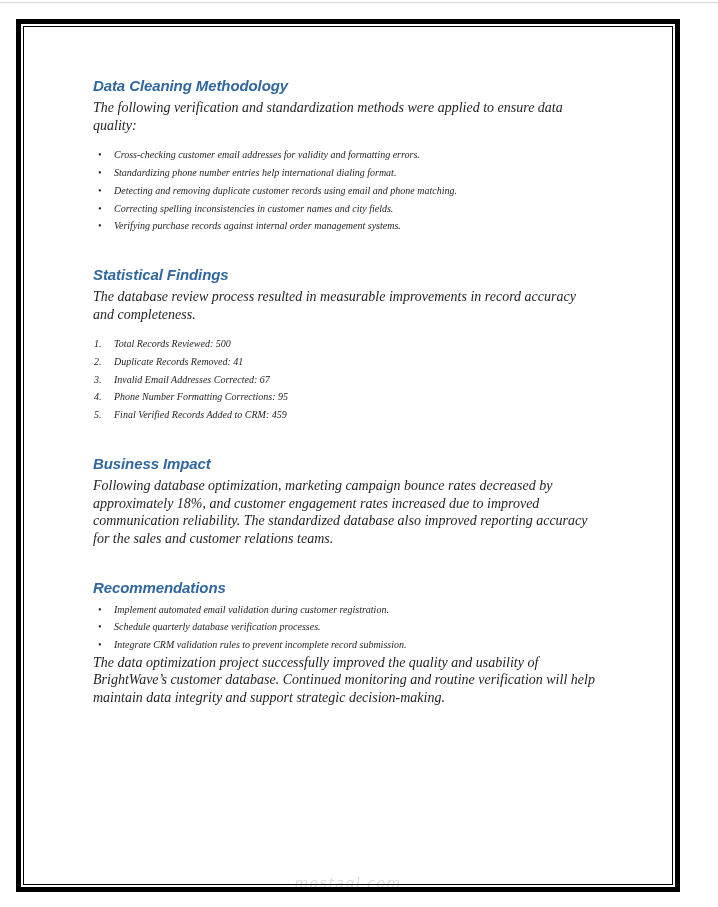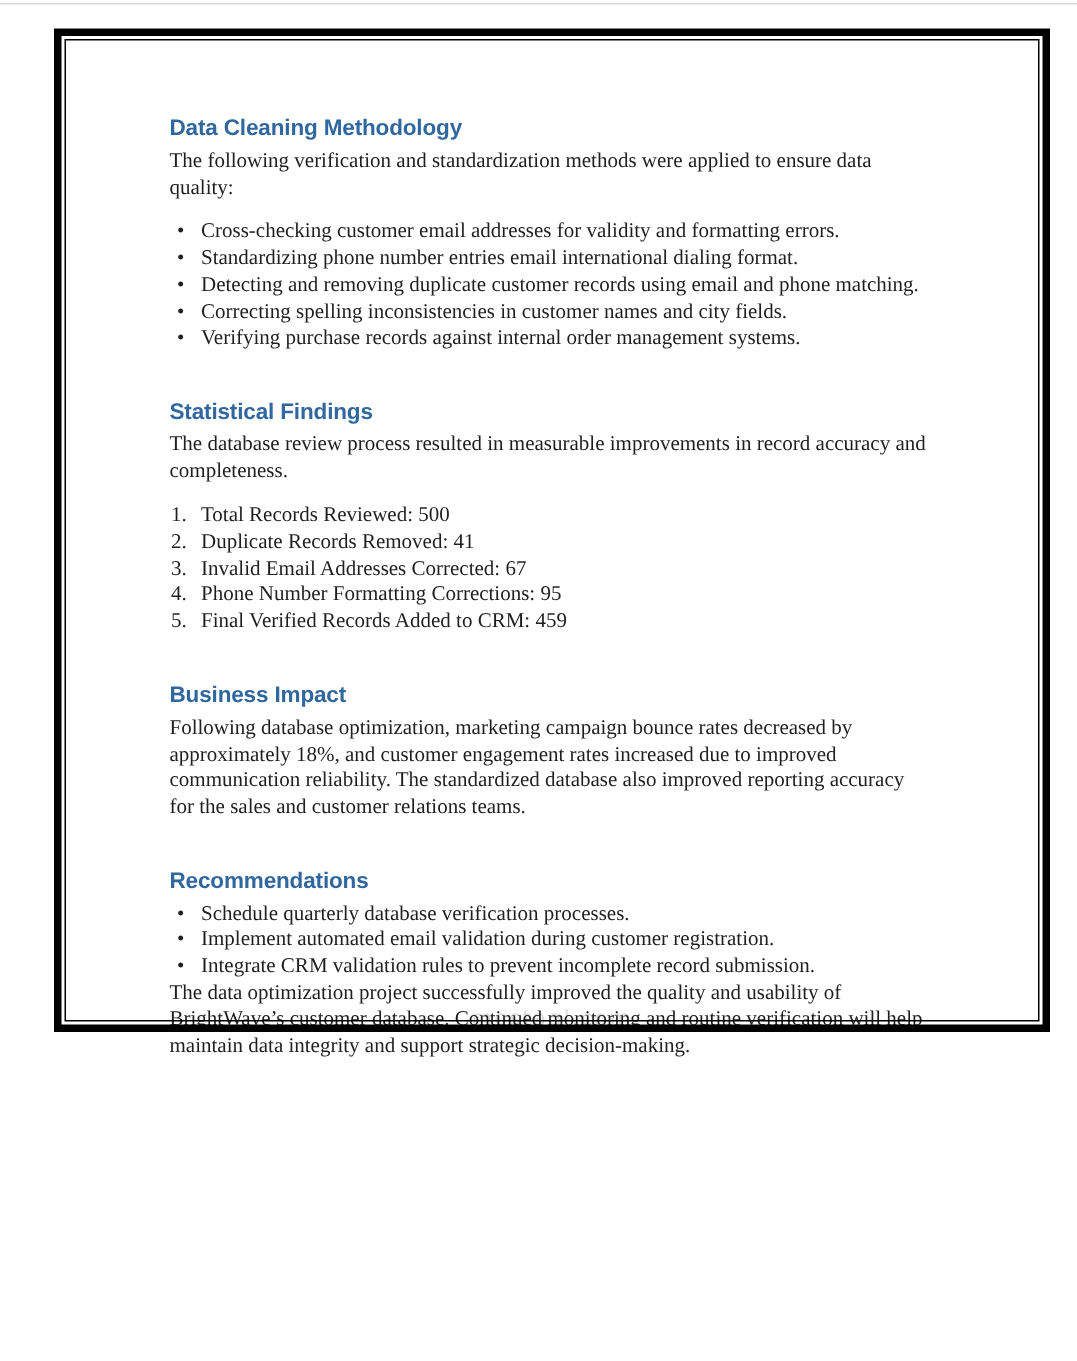--- a/index.html
+++ b/index.html
@@ -18,25 +18,26 @@
   .top-line {
     position: absolute;
     top: 2px;
     left: 0;
     width: 718px;
     height: 1px;
     background: #d8d8d8;
   }
   .page {
     position: absolute;
-    left: 36px;
+    left: 16px;
     top: 19px;
     width: 664px;
-    height: 669px;
+    height: 873px;
     background: #ffffff;
+    font-style: italic;
   }
   
   .page-frame {
     position: absolute;
     inset: 0;
     border: 5px solid #000000;
     padding: 2px;
     box-sizing: border-box;
     z-index: 3;
     pointer-events: none;
@@ -79,21 +80,21 @@
     padding: 0;
     max-width: 506px;
   }
   .section h2 + ul,
   .section h2 + ol {
     margin-top: 5px;
   }
   .section li {
     position: relative;
     padding-left: 21px;
-    font-size: 14px;
+    font-size: 10px;
     line-height: 17.7px;
   }
   .section ul li::before {
     content: "\2022";
     position: absolute;
     left: 5px;
     top: 0;
   }
   .section ol {
     counter-reset: num;
@@ -139,21 +140,21 @@
 
 <div class="page">
 
   <div class="page-content">
 
     <section class="section">
       <h2>Data Cleaning Methodology</h2>
       <p>The following verification and standardization methods were applied to ensure data quality:</p>
       <ul>
         <li>Cross-checking customer email addresses for validity and formatting errors.</li>
-        <li>Standardizing phone number entries email international dialing format.</li>
+        <li>Standardizing phone number entries help international dialing format.</li>
         <li>Detecting and removing duplicate customer records using email and phone matching.</li>
         <li>Correcting spelling inconsistencies in customer names and city fields.</li>
         <li>Verifying purchase records against internal order management systems.</li>
       </ul>
     </section>
 
     <section class="section">
       <h2>Statistical Findings</h2>
       <p>The database review process resulted in measurable improvements in record accuracy and completeness.</p>
       <ol>
@@ -166,22 +167,22 @@
     </section>
 
     <section class="section">
       <h2>Business Impact</h2>
       <p>Following database optimization, marketing campaign bounce rates decreased by approximately 18%, and customer engagement rates increased due to improved communication reliability. The standardized database also improved reporting accuracy for the sales and customer relations teams.</p>
     </section>
 
     <section class="section">
       <h2>Recommendations</h2>
       <ul>
+        <li>Implement automated email validation during customer registration.</li>
         <li>Schedule quarterly database verification processes.</li>
-        <li>Implement automated email validation during customer registration.</li>
         <li>Integrate CRM validation rules to prevent incomplete record submission.</li>
       </ul>
     </section>
 
     <section class="section">
       <p>The data optimization project successfully improved the quality and usability of BrightWave’s customer database. Continued monitoring and routine verification will help maintain data integrity and support strategic decision-making.</p>
     </section>
 
   </div>
 

